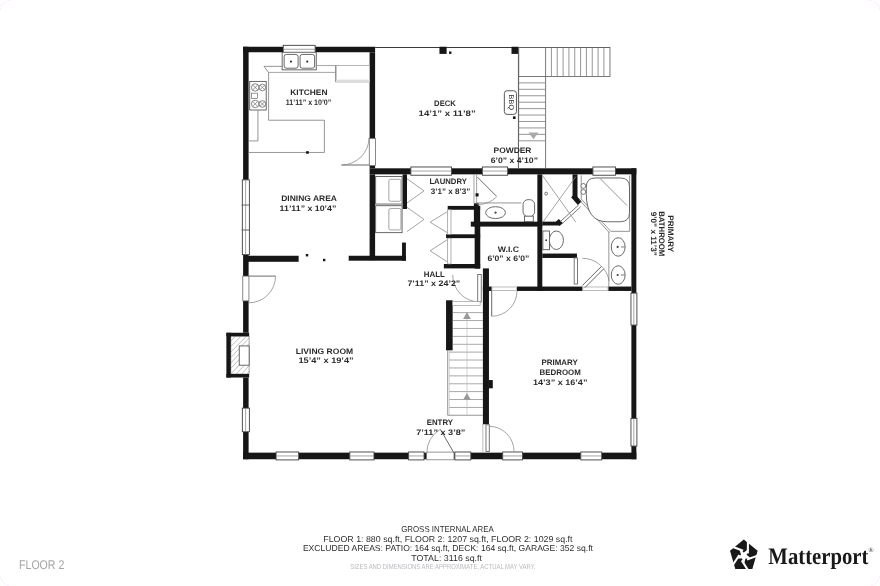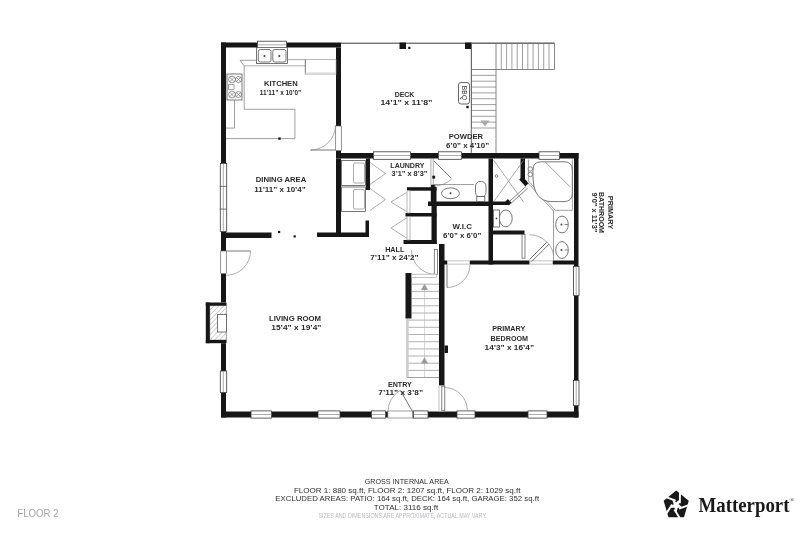--- a/index.html
+++ b/index.html
@@ -1,16 +1,16 @@
 <!DOCTYPE html>
 <html><head>
 <meta charset="utf-8">
 <style>
   html,body{margin:0;padding:0;background:#ffffff;}
-  .page{width:800px;height:533px;position:relative;overflow:hidden;background:#f0abfc;}
+  .page{width:800px;height:533px;position:relative;overflow:hidden;background:#f0abfc;border-radius:11px;}
   svg{display:block;}
   text{font-family:"Liberation Sans", sans-serif;}
 </style>
 </head>
 <body>
 <div class="page">
 <svg width="800" height="533" viewBox="0 0 800 533">
 
 <rect x="0" y="0" width="800" height="533" fill="#ffffff"></rect>
 

